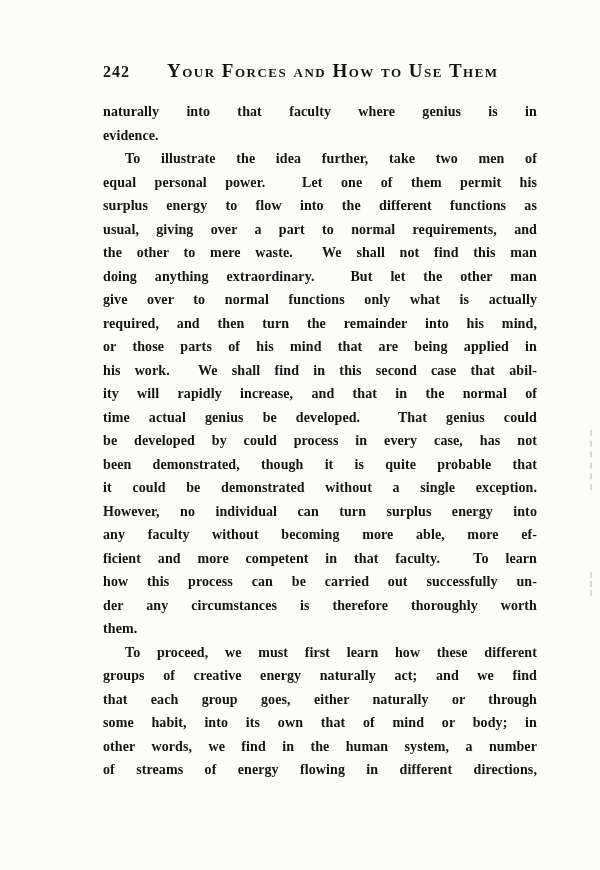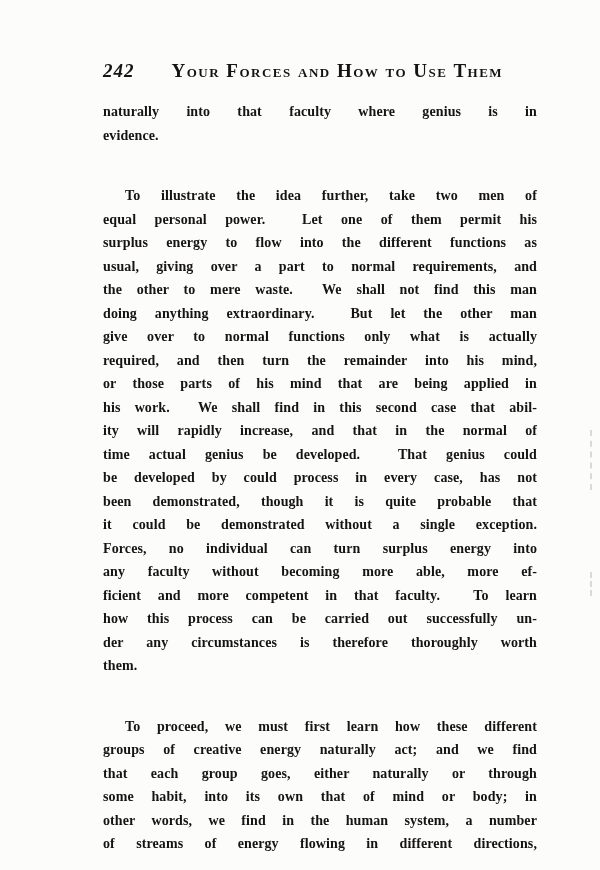--- a/index.html
+++ b/index.html
@@ -19,23 +19,22 @@
   .page-header {
     position: absolute;
     left: 103px;
     top: 60px;
     width: 434px;
     display: flex;
     align-items: baseline;
     font-weight: bold;
   }
   .page-number {
-    font-size: 19px;
+    font-size: 16px;
     letter-spacing: 1px;
-    font-style: italic;
   }
   .running-title {
     margin-left: 37px;
     font-size: 19px;
     font-variant: small-caps;
     letter-spacing: 1.5px;
     white-space: nowrap;
   }
   .body-text {
     position: absolute;
@@ -51,21 +50,20 @@
     text-align: justify;
     text-align-last: justify;
     white-space: nowrap;
     letter-spacing: 0.1px;
   }
   .text-line.no-j {
     text-align-last: left;
   }
   .text-line.indent {
     text-indent: 22px;
-    margin-top: 37px;
   }
   .scan-artifact {
     position: absolute;
     width: 0;
     border-left: 2px dashed #d9d9d6;
   }
   .scan-artifact.a1 { left: 590px; top: 430px; height: 60px; }
   .scan-artifact.a2 { left: 590px; top: 572px; height: 24px; }
 </style>
 </head>
@@ -89,21 +87,21 @@
       <div class="text-line">doing anything extraordinary.&nbsp; But let the other man</div>
       <div class="text-line">give over to normal functions only what is actually</div>
       <div class="text-line">required, and then turn the remainder into his mind,</div>
       <div class="text-line">or those parts of his mind that are being applied in</div>
       <div class="text-line">his work.&nbsp; We shall find in this second case that abil-</div>
       <div class="text-line">ity will rapidly increase, and that in the normal of</div>
       <div class="text-line">time actual genius be developed.&nbsp; That genius could</div>
       <div class="text-line">be developed by could process in every case, has not</div>
       <div class="text-line">been demonstrated, though it is quite probable that</div>
       <div class="text-line">it could be demonstrated without a single exception.</div>
-      <div class="text-line">Forces, no individual can turn surplus energy into</div>
+      <div class="text-line">However, no individual can turn surplus energy into</div>
       <div class="text-line">any faculty without becoming more able, more ef-</div>
       <div class="text-line">ficient and more competent in that faculty.&nbsp; To learn</div>
       <div class="text-line">how this process can be carried out successfully un-</div>
       <div class="text-line">der any circumstances is therefore thoroughly worth</div>
       <div class="text-line no-j">them.</div>
       <div class="text-line indent">To proceed, we must first learn how these different</div>
       <div class="text-line">groups of creative energy naturally act; and we find</div>
       <div class="text-line">that each group goes, either naturally or through</div>
       <div class="text-line">some habit, into its own that of mind or body; in</div>
       <div class="text-line">other words, we find in the human system, a number</div>

